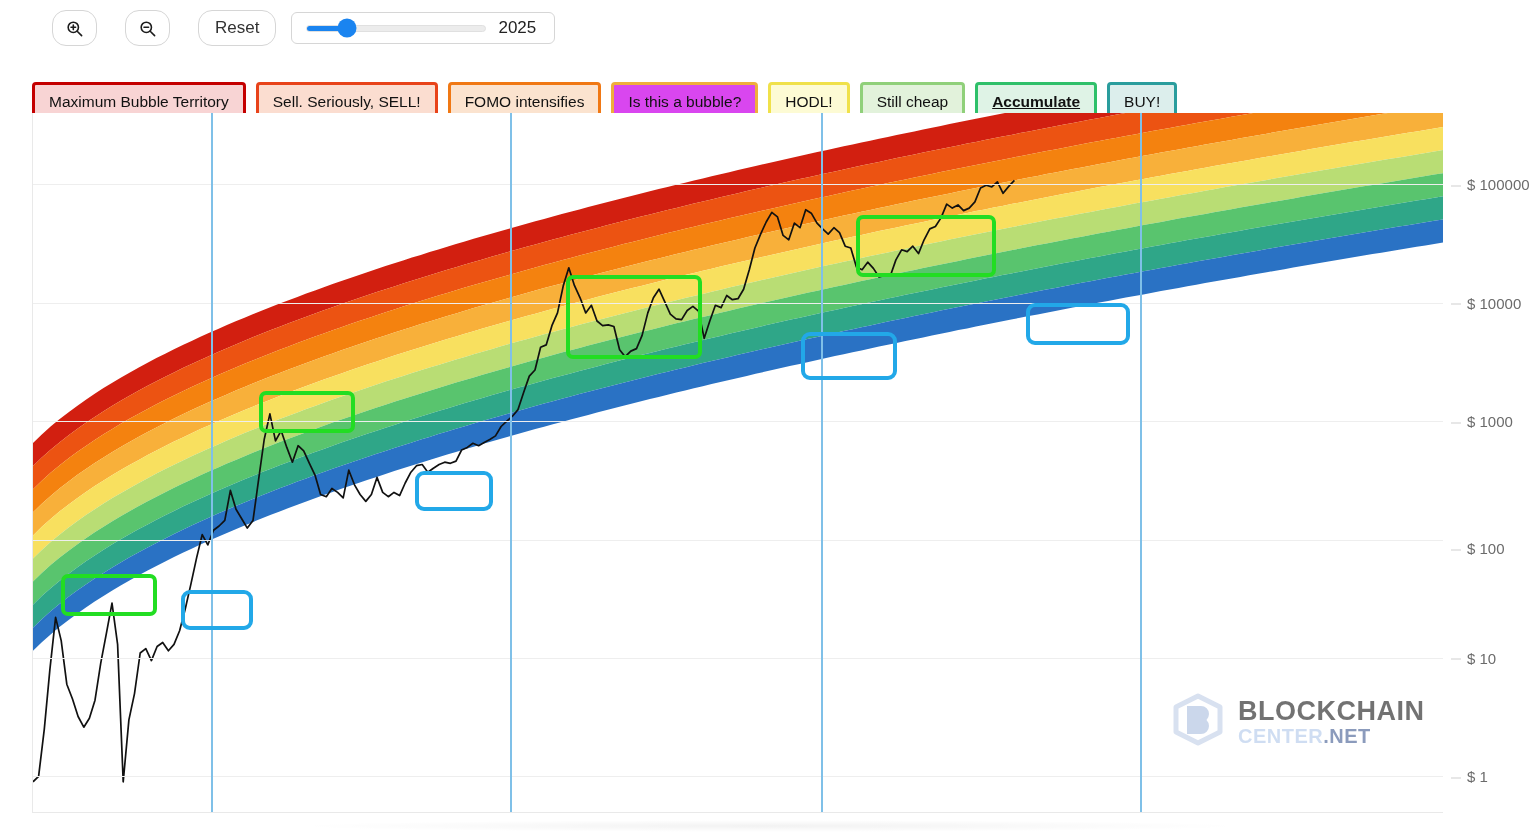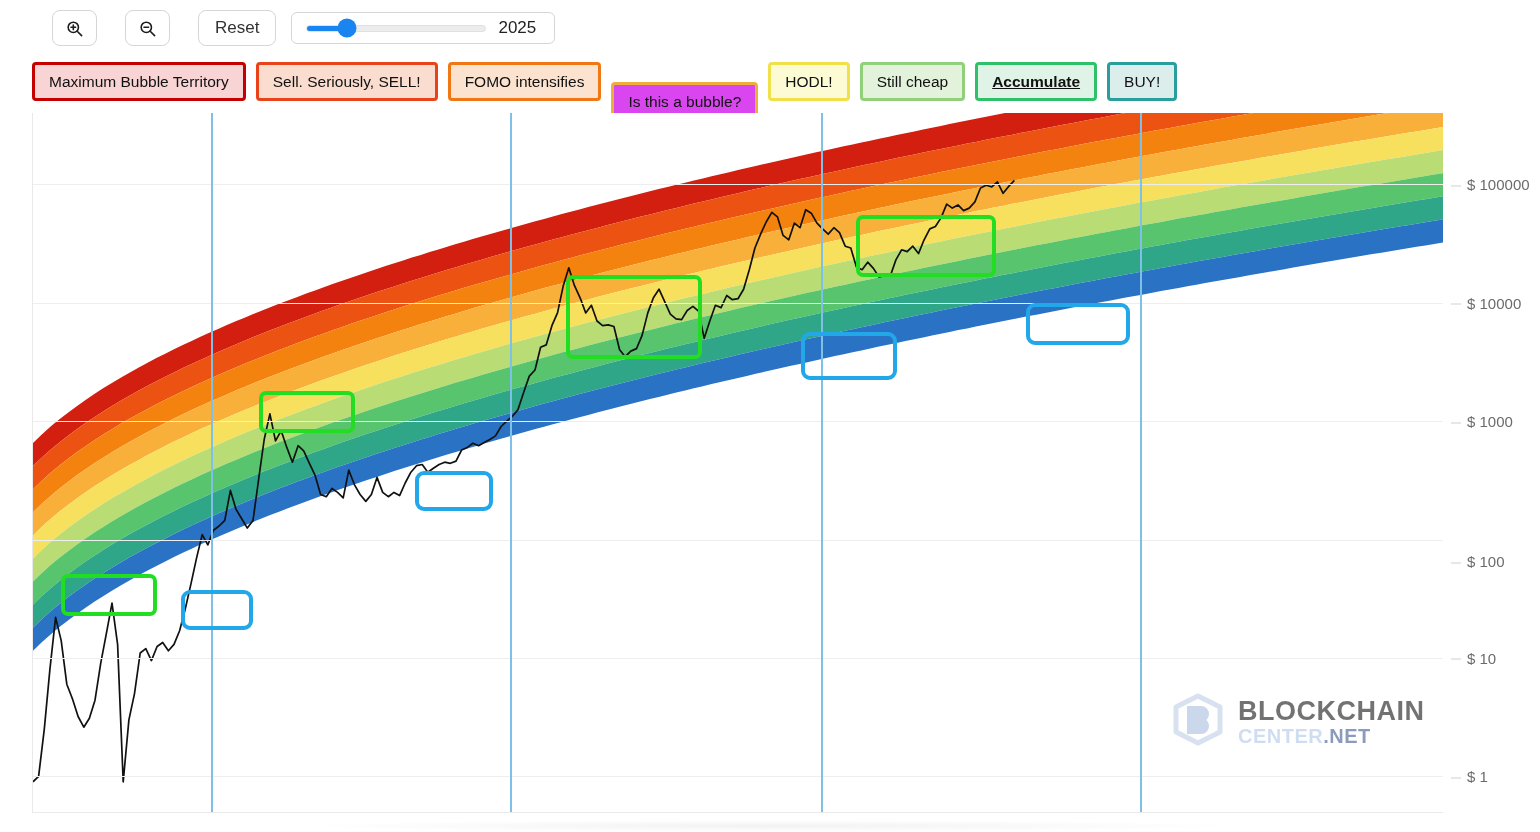--- a/index.html
+++ b/index.html
@@ -4,36 +4,36 @@
 <style>
   html,body{margin:0;padding:0;background:#ffffff;}
   body{width:1540px;height:832px;overflow:hidden;
        font-family:"Liberation Sans","DejaVu Sans",sans-serif;color:#222;}
 
   #app{position:relative;width:1540px;height:832px;background:#fff;}
 
   
   .toolbar{position:absolute;left:32px;top:10px;display:flex;align-items:center;gap:8px;}
   .tbtn{height:36px;min-width:45px;box-sizing:border-box;background:#fff;
-        border:1px solid #d6d6d6;border-radius:8px;display:flex;align-items:center;
+        border:1px solid #d6d6d6;border-radius:14px;display:flex;align-items:center;
         justify-content:center;cursor:pointer;padding:0 10px;margin-left:20px;}
   .tbtn svg{display:block;}
   .reset-btn{font-size:17px;color:#333;padding:0 16px;}
 
   .slider-wrap{height:32px;box-sizing:border-box;background:#fff;border:1px solid #d6d6d6;
        border-radius:6px;display:flex;align-items:center;gap:12px;padding:0 14px;margin-left:7px;}
   .slider-track{position:relative;width:180px;height:7px;border-radius:4px;
        background:#ececec;border:1px solid #e0e0e0;box-sizing:border-box;}
   .slider-fill{position:absolute;left:0;top:0;bottom:0;border-radius:4px;background:#1a84f0;}
   .slider-thumb{position:absolute;top:50%;width:19px;height:19px;border-radius:50%;
        background:#1a84f0;transform:translate(-50%,-50%);cursor:pointer;}
   .slider-value{font-size:17px;color:#222;min-width:42px;}
 
   
-  .legend{position:absolute;left:32px;top:62px;display:flex;gap:10px;align-items:flex-start;}
+  .legend{position:absolute;left:32px;top:62px;display:flex;gap:10px;align-items:flex-end;}
   .lg{box-sizing:border-box;height:39px;border-width:3px;border-style:solid;border-radius:4px;
       display:flex;align-items:center;justify-content:center;padding:0 14px;
       font-size:15.5px;color:#111;white-space:nowrap;cursor:pointer;}
   .lg.active{font-weight:bold;text-decoration:underline;}
 
   
   .chart{position:absolute;left:32px;top:113px;width:1410px;height:699px;
          border-left:1px solid #e9e9e9;border-bottom:1px solid #e9e9e9;
          background:#fff;overflow:visible;}
   .plot-svg{position:absolute;left:0;top:0;}
@@ -139,21 +139,21 @@
         <path d="M0.0,514.8 L8.8,506.2 L17.6,498.3 L26.4,491.0 L35.3,484.1 L44.1,477.6 L52.9,471.4 L61.7,465.5 L70.5,459.9 L79.3,454.4 L88.1,449.2 L96.9,444.1 L105.8,439.2 L114.6,434.5 L123.4,429.9 L132.2,425.4 L141.0,421.0 L149.8,416.7 L158.6,412.6 L167.4,408.5 L176.3,404.5 L185.1,400.6 L193.9,396.8 L202.7,393.1 L211.5,389.4 L220.3,385.8 L229.1,382.2 L237.9,378.8 L246.7,375.3 L255.6,371.9 L264.4,368.6 L273.2,365.4 L282.0,362.1 L290.8,359.0 L299.6,355.8 L308.4,352.7 L317.3,349.7 L326.1,346.7 L334.9,343.7 L343.7,340.8 L352.5,337.9 L361.3,335.0 L370.1,332.2 L378.9,329.4 L387.8,326.6 L396.6,323.9 L405.4,321.1 L414.2,318.5 L423.0,315.8 L431.8,313.2 L440.6,310.6 L449.4,308.0 L458.3,305.4 L467.1,302.9 L475.9,300.4 L484.7,297.9 L493.5,295.5 L502.3,293.0 L511.1,290.6 L519.9,288.2 L528.8,285.8 L537.6,283.5 L546.4,281.1 L555.2,278.8 L564.0,276.5 L572.8,274.2 L581.6,271.9 L590.4,269.7 L599.3,267.5 L608.1,265.2 L616.9,263.0 L625.7,260.8 L634.5,258.7 L643.3,256.5 L652.1,254.4 L660.9,252.2 L669.8,250.1 L678.6,248.0 L687.4,246.0 L696.2,243.9 L705.0,241.8 L713.8,239.8 L722.6,237.7 L731.4,235.7 L740.3,233.7 L749.1,231.7 L757.9,229.7 L766.7,227.8 L775.5,225.8 L784.3,223.9 L793.1,221.9 L801.9,220.0 L810.7,218.1 L819.6,216.2 L828.4,214.3 L837.2,212.4 L846.0,210.5 L854.8,208.6 L863.6,206.8 L872.4,204.9 L881.3,203.1 L890.1,201.3 L898.9,199.5 L907.7,197.6 L916.5,195.8 L925.3,194.1 L934.1,192.3 L942.9,190.5 L951.8,188.7 L960.6,187.0 L969.4,185.2 L978.2,183.5 L987.0,181.8 L995.8,180.0 L1004.6,178.3 L1013.4,176.6 L1022.3,174.9 L1031.1,173.2 L1039.9,171.5 L1048.7,169.8 L1057.5,168.2 L1066.3,166.5 L1075.1,164.8 L1083.9,163.2 L1092.8,161.6 L1101.6,159.9 L1110.4,158.3 L1119.2,156.7 L1128.0,155.0 L1136.8,153.4 L1145.6,151.8 L1154.4,150.2 L1163.3,148.6 L1172.1,147.1 L1180.9,145.5 L1189.7,143.9 L1198.5,142.3 L1207.3,140.8 L1216.1,139.2 L1224.9,137.7 L1233.8,136.1 L1242.6,134.6 L1251.4,133.1 L1260.2,131.5 L1269.0,130.0 L1277.8,128.5 L1286.6,127.0 L1295.4,125.5 L1304.3,124.0 L1313.1,122.5 L1321.9,121.0 L1330.7,119.5 L1339.5,118.0 L1348.3,116.6 L1357.1,115.1 L1365.9,113.6 L1374.8,112.2 L1383.6,110.7 L1392.4,109.3 L1401.2,107.8 L1410.0,106.4 L1410.0,129.5 L1401.2,130.9 L1392.4,132.4 L1383.6,133.8 L1374.8,135.3 L1365.9,136.7 L1357.1,138.2 L1348.3,139.7 L1339.5,141.1 L1330.7,142.6 L1321.9,144.1 L1313.1,145.6 L1304.3,147.1 L1295.4,148.6 L1286.6,150.1 L1277.8,151.6 L1269.0,153.1 L1260.2,154.6 L1251.4,156.2 L1242.6,157.7 L1233.8,159.2 L1224.9,160.8 L1216.1,162.3 L1207.3,163.9 L1198.5,165.4 L1189.7,167.0 L1180.9,168.6 L1172.1,170.1 L1163.3,171.7 L1154.4,173.3 L1145.6,174.9 L1136.8,176.5 L1128.0,178.1 L1119.2,179.8 L1110.4,181.4 L1101.6,183.0 L1092.8,184.6 L1083.9,186.3 L1075.1,187.9 L1066.3,189.6 L1057.5,191.3 L1048.7,192.9 L1039.9,194.6 L1031.1,196.3 L1022.3,198.0 L1013.4,199.7 L1004.6,201.4 L995.8,203.1 L987.0,204.8 L978.2,206.6 L969.4,208.3 L960.6,210.1 L951.8,211.8 L942.9,213.6 L934.1,215.4 L925.3,217.1 L916.5,218.9 L907.7,220.7 L898.9,222.5 L890.1,224.4 L881.3,226.2 L872.4,228.0 L863.6,229.9 L854.8,231.7 L846.0,233.6 L837.2,235.5 L828.4,237.4 L819.6,239.3 L810.7,241.2 L801.9,243.1 L793.1,245.0 L784.3,246.9 L775.5,248.9 L766.7,250.9 L757.9,252.8 L749.1,254.8 L740.3,256.8 L731.4,258.8 L722.6,260.8 L713.8,262.9 L705.0,264.9 L696.2,267.0 L687.4,269.0 L678.6,271.1 L669.8,273.2 L660.9,275.3 L652.1,277.5 L643.3,279.6 L634.5,281.8 L625.7,283.9 L616.9,286.1 L608.1,288.3 L599.3,290.5 L590.4,292.8 L581.6,295.0 L572.8,297.3 L564.0,299.6 L555.2,301.9 L546.4,304.2 L537.6,306.5 L528.8,308.9 L519.9,311.3 L511.1,313.7 L502.3,316.1 L493.5,318.5 L484.7,321.0 L475.9,323.5 L467.1,326.0 L458.3,328.5 L449.4,331.1 L440.6,333.7 L431.8,336.3 L423.0,338.9 L414.2,341.5 L405.4,344.2 L396.6,346.9 L387.8,349.7 L378.9,352.5 L370.1,355.3 L361.3,358.1 L352.5,361.0 L343.7,363.9 L334.9,366.8 L326.1,369.8 L317.3,372.8 L308.4,375.8 L299.6,378.9 L290.8,382.0 L282.0,385.2 L273.2,388.4 L264.4,391.7 L255.6,395.0 L246.7,398.4 L237.9,401.8 L229.1,405.3 L220.3,408.9 L211.5,412.5 L202.7,416.2 L193.9,419.9 L185.1,423.7 L176.3,427.6 L167.4,431.6 L158.6,435.7 L149.8,439.8 L141.0,444.1 L132.2,448.5 L123.4,453.0 L114.6,457.6 L105.8,462.3 L96.9,467.2 L88.1,472.3 L79.3,477.5 L70.5,482.9 L61.7,488.6 L52.9,494.5 L44.1,500.7 L35.3,507.2 L26.4,514.1 L17.6,521.4 L8.8,529.3 L0.0,537.8 Z" fill="#2a72c4" stroke="none"></path>
         <path d="M0.0,668.8 L5.6,663.4 L11.3,616.2 L16.9,556.4 L22.6,504.4 L28.2,527.6 L33.8,571.2 L39.5,586.0 L45.1,603.5 L50.8,614.2 L56.4,605.2 L62.0,587.2 L67.7,550.4 L73.3,520.8 L79.0,490.2 L84.6,531.4 L90.2,668.8 L95.9,606.9 L101.5,580.6 L107.2,540.0 L112.8,535.6 L118.4,547.6 L124.1,533.5 L129.7,529.5 L135.4,537.8 L141.0,531.4 L146.6,517.7 L152.3,495.8 L157.9,471.1 L163.6,444.9 L169.2,421.6 L174.8,431.9 L180.5,417.2 L186.1,413.0 L191.8,407.4 L197.4,377.4 L203.0,396.3 L208.7,405.7 L214.3,415.1 L220.0,407.4 L225.6,366.7 L231.2,326.5 L236.9,300.9 L242.5,327.9 L248.2,317.7 L253.8,334.4 L259.4,349.2 L265.1,332.7 L270.7,337.9 L276.4,350.3 L282.0,362.1 L287.6,381.5 L293.3,383.7 L298.9,375.5 L304.6,379.4 L310.2,384.8 L315.8,357.2 L321.5,371.8 L327.1,381.5 L332.8,388.4 L338.4,381.5 L344.0,364.4 L349.7,379.4 L355.3,383.7 L361.0,379.4 L366.6,382.6 L372.2,370.0 L377.9,359.2 L383.5,352.7 L389.2,351.5 L394.8,359.2 L400.4,355.2 L406.1,351.5 L411.7,349.2 L417.4,350.3 L423.0,348.1 L428.6,337.0 L434.3,334.4 L439.9,330.3 L445.6,332.7 L451.2,329.5 L456.8,326.5 L462.5,322.9 L468.1,313.5 L473.8,308.1 L479.4,303.2 L485.0,296.6 L490.7,279.3 L496.3,263.1 L502.0,257.0 L507.6,234.3 L513.2,231.9 L518.9,212.7 L524.5,199.9 L530.2,173.1 L535.8,154.8 L541.4,172.4 L547.1,184.8 L552.7,199.9 L558.4,192.3 L564.0,208.0 L569.6,212.7 L575.3,211.9 L580.9,213.5 L586.6,236.8 L592.2,243.7 L597.8,238.1 L603.5,235.6 L609.1,222.4 L614.8,199.9 L620.4,184.8 L626.0,176.2 L631.7,188.7 L637.3,201.2 L643.0,205.9 L648.6,206.6 L654.2,197.5 L659.9,193.4 L665.5,198.1 L671.2,225.3 L676.8,208.0 L682.4,192.3 L688.1,194.6 L693.7,182.5 L699.4,186.7 L705.0,185.7 L710.6,176.2 L716.3,156.7 L721.9,135.0 L727.6,121.1 L733.2,109.0 L738.8,99.3 L744.5,103.9 L750.1,122.4 L755.8,126.8 L761.4,110.1 L767.0,114.7 L772.7,96.7 L778.3,100.2 L784.0,110.1 L789.6,115.9 L795.2,121.1 L800.9,114.7 L806.5,119.7 L812.2,133.2 L817.8,135.0 L823.4,154.1 L829.1,156.7 L834.7,149.2 L840.4,155.4 L846.0,164.0 L851.6,162.4 L857.3,163.0 L862.9,146.9 L868.6,136.8 L874.2,138.6 L879.8,133.2 L885.5,140.6 L891.1,126.8 L896.8,115.9 L902.4,113.5 L908.0,104.9 L913.7,91.1 L919.3,95.1 L925.0,91.9 L930.6,97.6 L936.2,95.1 L941.9,88.9 L947.5,75.0 L953.2,72.3 L958.8,73.9 L964.4,68.8 L970.1,80.3 L975.7,73.4 L981.4,67.3" fill="none" stroke="#111111" stroke-width="1.7" stroke-linejoin="round"></path>
       </svg>
   <div class="hgrid" style="top: 71.2915px;"></div>
       <div class="ytick" style="top: 71.2915px;"><span class="dash"></span><span>$ 100000</span></div>
       <div class="hgrid" style="top: 189.704px;"></div>
       <div class="ytick" style="top: 189.704px;"><span class="dash"></span><span>$ 10000</span></div>
       <div class="hgrid" style="top: 308.117px;"></div>
       <div class="ytick" style="top: 308.117px;"><span class="dash"></span><span>$ 1000</span></div>
       <div class="hgrid" style="top: 426.529px;"></div>
-      <div class="ytick" style="top: 448px;"><span class="dash"></span><span>$ 100</span></div>
+      <div class="ytick" style="top: 435px;"><span class="dash"></span><span>$ 100</span></div>
       <div class="hgrid" style="top: 544.942px;"></div>
       <div class="ytick" style="top: 544.942px;"><span class="dash"></span><span>$ 10</span></div>
       <div class="hgrid" style="top: 663.354px;"></div>
       <div class="ytick" style="top: 663.354px;"><span class="dash"></span><span>$ 1</span></div>
       <div class="vgrid" style="left: 177.66px; background: rgb(127, 192, 232);"></div>
       <div class="vgrid" style="left: 476.58px; background: rgb(127, 192, 232);"></div>
       <div class="vgrid" style="left: 788.19px; background: rgb(127, 192, 232);"></div>
       <div class="vgrid" style="left: 1106.85px; background: rgb(127, 192, 232);"></div>
       <div class="abox green" style="left: 28.2px; top: 461.34px; width: 96px; height: 42px;"></div>
       <div class="abox blue" style="left: 148.05px; top: 476.718px; width: 72px; height: 40px;"></div>

